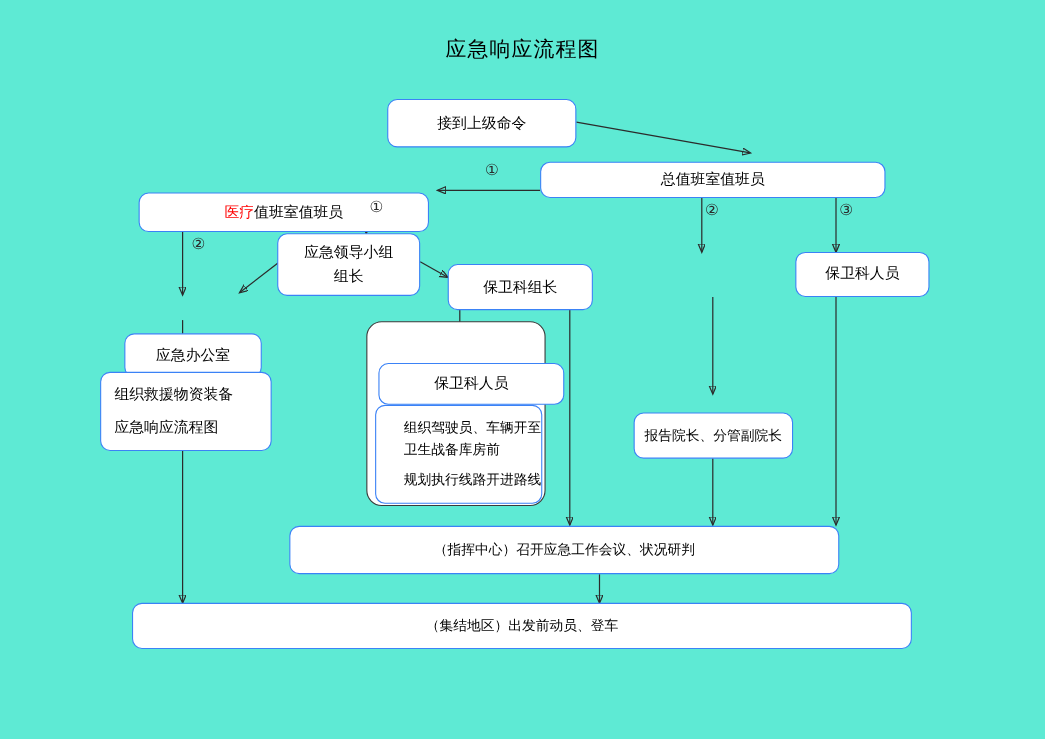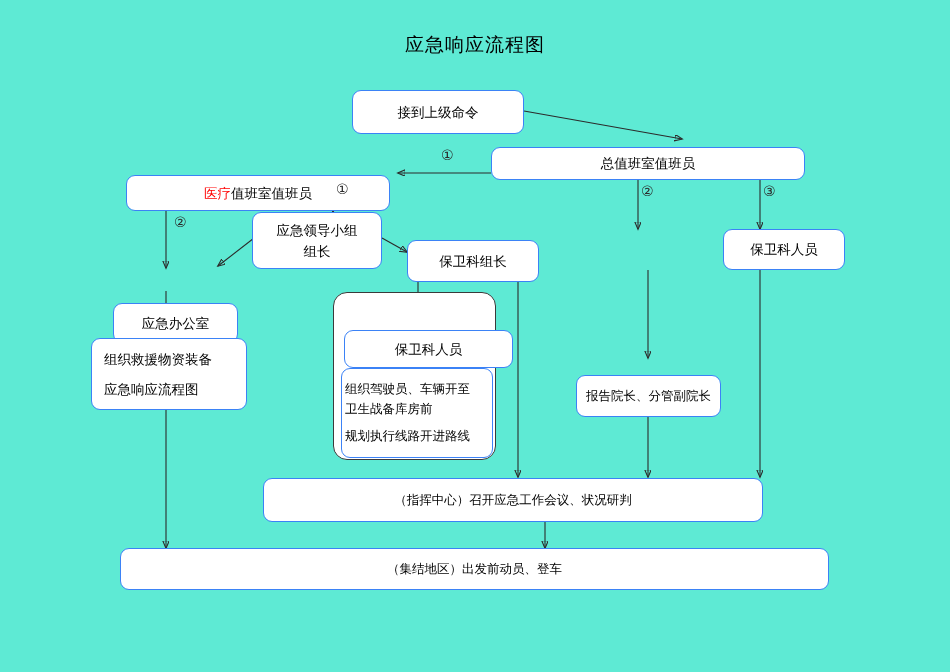--- a/index.html
+++ b/index.html
@@ -159,21 +159,21 @@
     <span class="ln">组织救援物资装备</span>
     <span class="ln">应急响应流程图</span>
   </div>
 
   <div class="group-box" style="left:333px; top:292px; width:163px; height:168px;"></div>
 
   <div class="node" style="left:344px; top:330px; width:169px; height:38px;">
     <span class="ln">保卫科人员</span>
   </div>
 
-  <div class="node left-align" style="left:341px; top:368px; width:152px; height:90px; padding-left:3px;">
+  <div class="node left-align" style="left:341px; top:368px; width:152px; height:90px; padding-left:25px;">
     <span class="ln tight" style="font-size:12.5px;">组织驾驶员、车辆开至</span>
     <span class="ln tight" style="font-size:12.5px;">卫生战备库房前</span>
     <span class="ln" style="font-size:12.5px;">规划执行线路开进路线</span>
   </div>
 
   <div class="node" style="left:576px; top:375px; width:145px; height:42px;">
     <span class="ln" style="font-size:12.5px;">报告院长、分管副院长</span>
   </div>
 
   <div class="node" style="left:263px; top:478px; width:500px; height:44px;">

